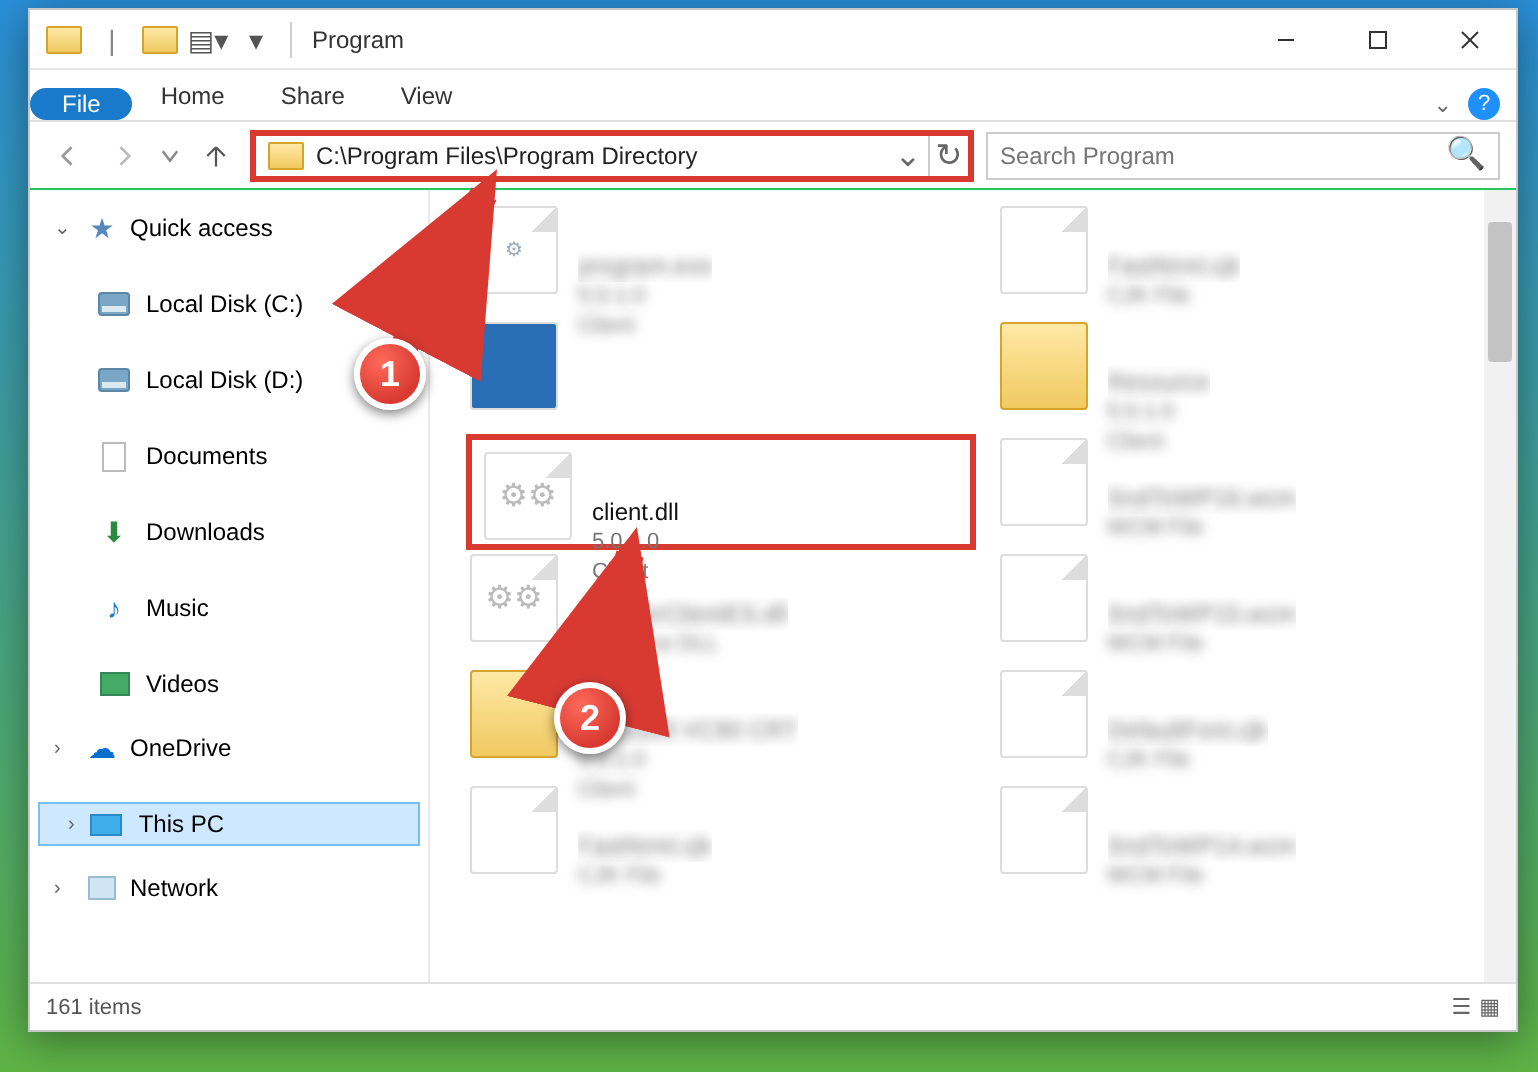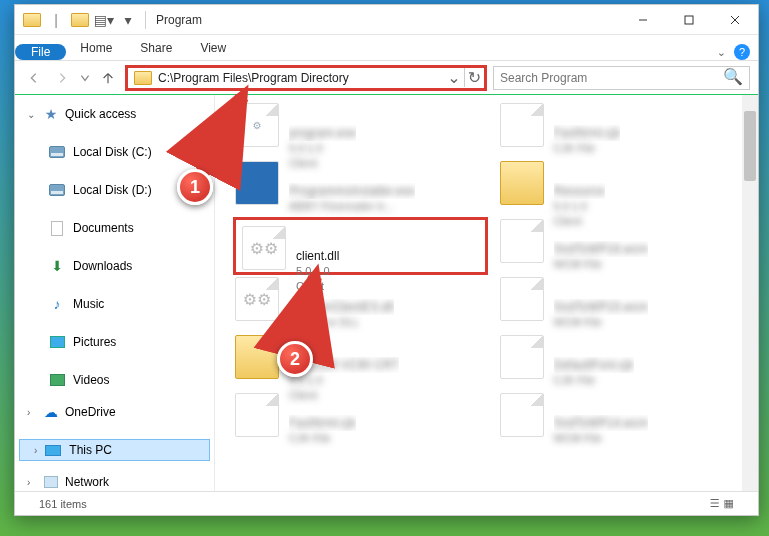--- a/index.html
+++ b/index.html
@@ -54,21 +54,21 @@
 .thumb .fold { position: absolute; top: 0; right: 0; width: 12px; height: 12px; background: linear-gradient(135deg, #fff 49%, #ddd 50%); }
 .thumb.folder { background: linear-gradient(#ffe9a6, #f0c960); border: 1px solid #d4a52a; }
 .finfo { font-size: 12px; line-height: 1.35; min-width: 0; }
 .fname { color: #111; white-space: nowrap; overflow: hidden; text-overflow: ellipsis; margin-top: 22px; }
 .fname.blur, .fmeta.blur { color: transparent; text-shadow: 0 0 6px rgba(80,80,80,0.8); }
 .fmeta { color: #777; font-size: 11px; }
 .scrollbar-v { position: absolute; top: 0; right: 0; width: 16px; height: 100%; background: #f1f1f1; }
 .scroll-thumb { position: absolute; top: 16px; right: 2px; width: 12px; height: 70px; background: #c4c4c4; border-radius: 2px; }
 
 
-.statusbar { height: 24px; border-top: 1px solid #e0e0e0; display: flex; align-items: center; padding: 0 24px; font-size: 11px; color: #555; }
+.statusbar { height: 24px; border-top: 1px solid #e0e0e0; display: flex; align-items: center; padding: 0 8px; font-size: 11px; color: #555; }
 .statusbar .view-toggles { margin-left: auto; display: flex; gap: 4px; }
 
 
 .callout { position: absolute; pointer-events: none; }
 .callout-circle { width: 36px; height: 36px; border-radius: 50%; background: radial-gradient(circle at 35% 30%, #ff6a5a, #d83a32 70%); border: 3px solid #fff; box-shadow: 0 2px 6px rgba(0,0,0,0.5); color: #fff; font-size: 18px; font-weight: bold; display: flex; align-items: center; justify-content: center; }
 .callout svg { position: absolute; overflow: visible; }
 
 
 .i-disk { width:16px; height:12px; background:#7aa7c7; border:1px solid #5a87a7; border-radius:2px; position:relative; }
 .i-disk::after { content:""; position:absolute; bottom:1px; left:1px; right:1px; height:3px; background:#dce8f0; }
@@ -197,26 +197,20 @@
         <div class="sb-item">
             <span class="sb-icon i-down">⬇</span>
             <span>Downloads</span>
           </div>
         <div class="sb-item">
             <span class="sb-icon i-music">♪</span>
             <span>Music</span>
           </div>
         <div class="sb-item">
             <span class="sb-icon">
-              <span class="i-pic"></span>
-            </span>
-            <span>Pictures</span>
-          </div>
-        <div class="sb-item">
-            <span class="sb-icon">
               <span class="i-vid"></span>
             </span>
             <span>Videos</span>
           </div>
       </div>
 
       <div class="sb-group">
         <div class="sb-head">
           <span class="chev">›</span>
           <span class="sb-icon i-cloud">☁</span>
@@ -264,24 +258,20 @@
               <div class="fold"></div>
             </div>
           <div class="finfo">
               <div class="fname blur">FastNrml.cjk</div>
               <div class="fmeta blur">CJK File</div>
             </div>
         </div>
 
         <div class="file">
           <div class="thumb" style="background:#2a6fb5"></div>
-          <div class="finfo">
-              <div class="fname blur">ProgrammsInstaller.exe</div>
-              <div class="fmeta blur">ABBY Finereader tr...</div>
-            </div>
         </div>
         <div class="file">
           <div class="thumb folder"></div>
           <div class="finfo">
               <div class="fname blur">Resource</div>
               <div class="fmeta blur">5.0.1.0</div>
               <div class="fmeta blur">Client</div>
             </div>
         </div>
 

